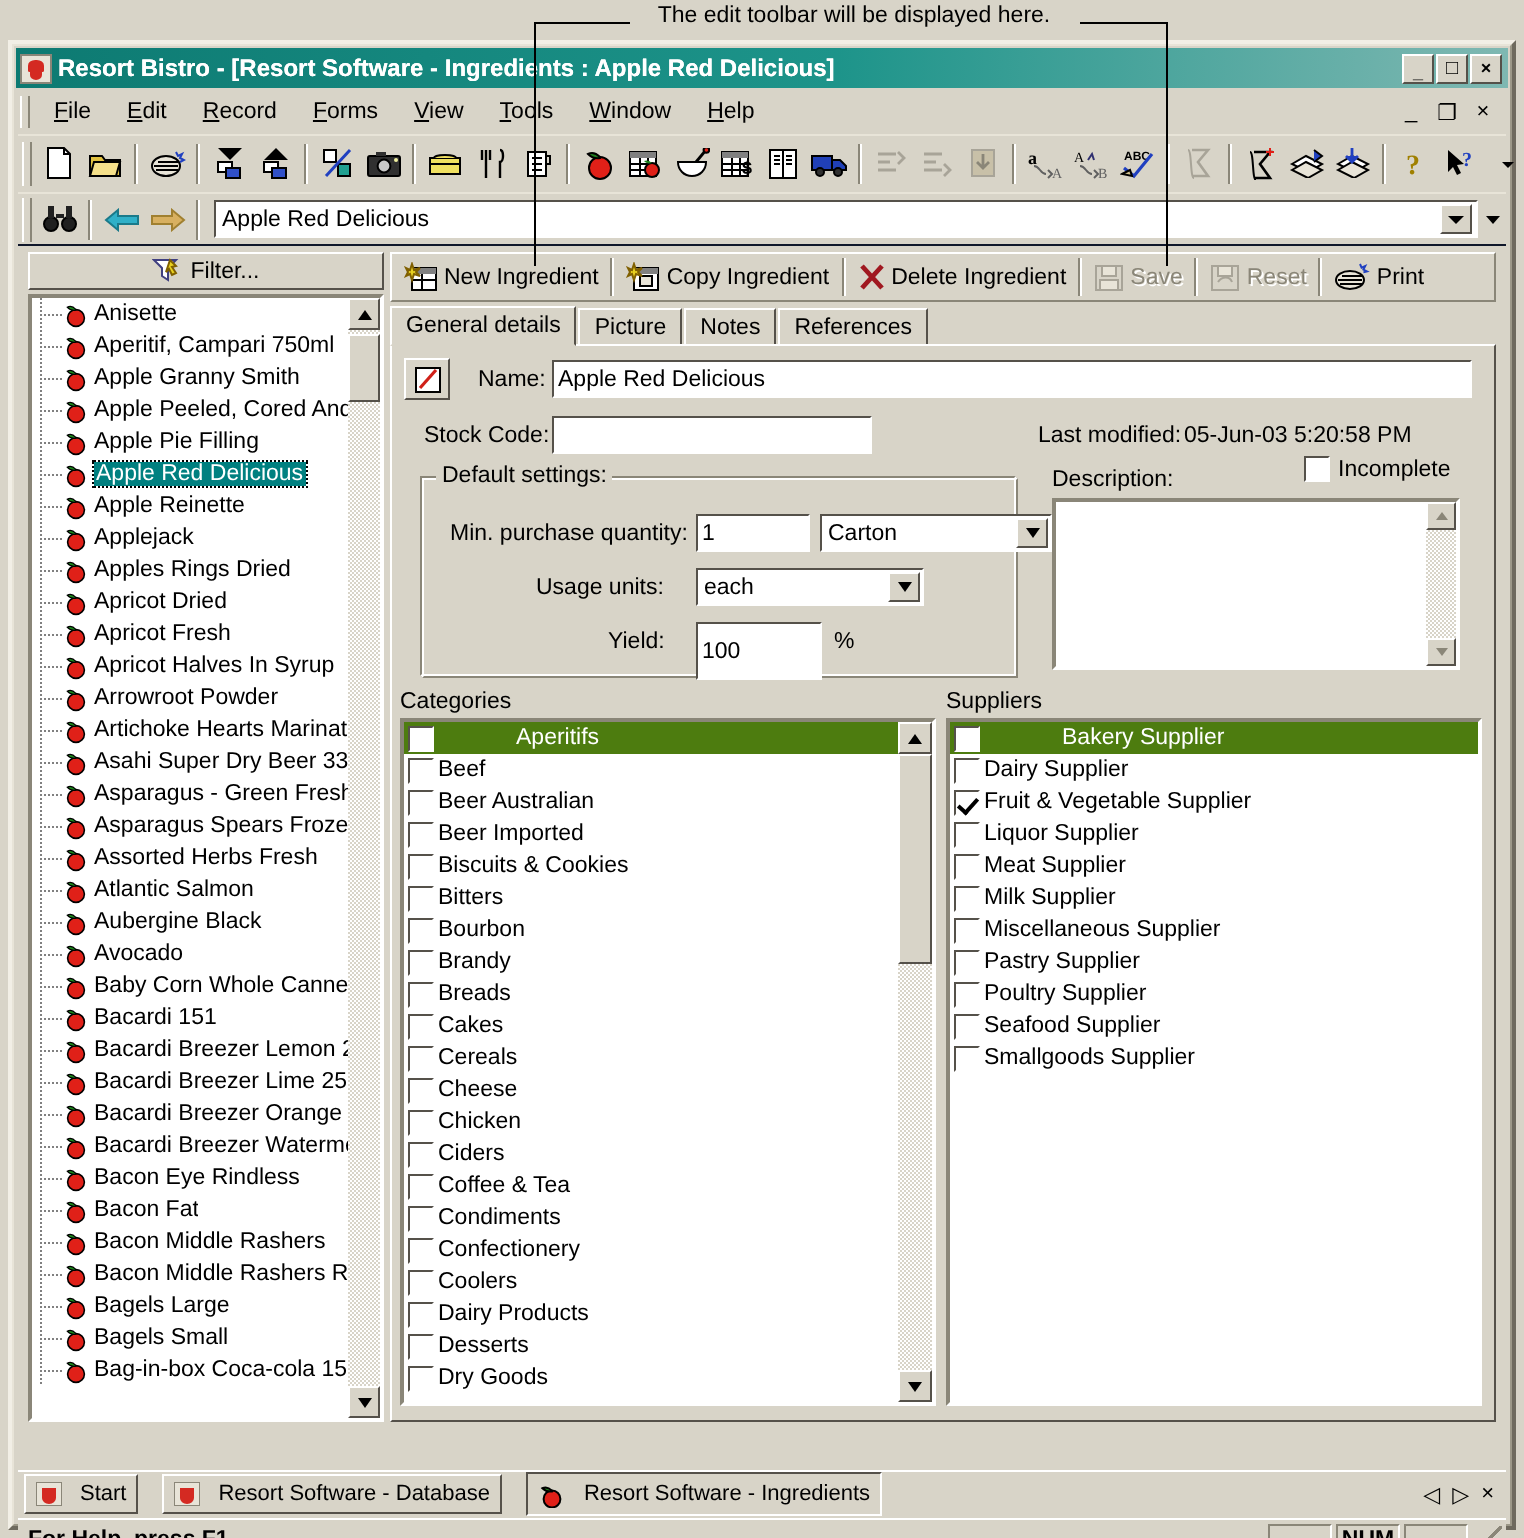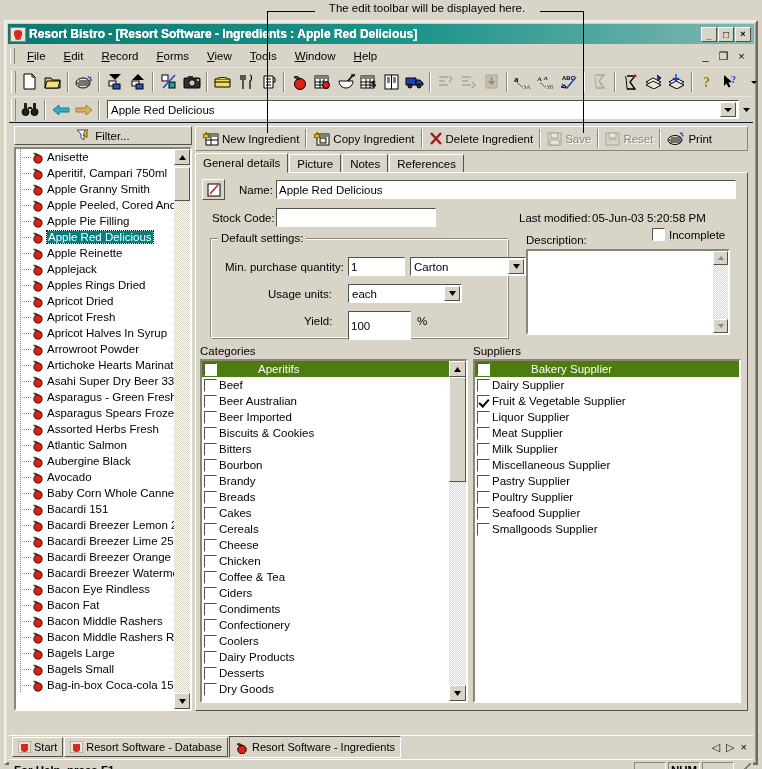--- a/index.html
+++ b/index.html
@@ -450,27 +450,27 @@
   .win-taskbar {
     position: absolute; left: 3px; top: 713px;
     width: 744px; height: 23px;
     background: #d8d4c8;
     border-top: 1px solid #ffffff;
     display: flex; align-items: center;
     padding-left: 3px;
   }
   .task-btn {
     height: 20px;
-    display: flex; align-items: center; gap: 3px;
+    display: flex; align-items: center; gap: 9px;
     padding: 0 5px;
     font-size: 11px;
     background: #d8d4c8;
     border: 1px solid;
     border-color: #ffffff #55514a #55514a #ffffff;
-    margin-right: 1px;
+    margin-right: 12px;
     white-space: nowrap;
   }
   .task-btn.active {
     border-color: #55514a #ffffff #ffffff #55514a;
     height: 22px;
   }
   .task-right { margin-left: auto; display:flex; gap:6px; padding-right:6px; font-size:11px; }
 
   
   .statusbar {
@@ -1291,25 +1291,25 @@
                 <div class="lb-item">
                   <span class="chk"></span>
                   <span>Cheese</span>
                 </div>
                 <div class="lb-item">
                   <span class="chk"></span>
                   <span>Chicken</span>
                 </div>
                 <div class="lb-item">
                   <span class="chk"></span>
+                  <span>Ciders</span>
+                </div>
+                <div class="lb-item">
+                  <span class="chk"></span>
                   <span>Coffee &amp; Tea</span>
-                </div>
-                <div class="lb-item">
-                  <span class="chk"></span>
-                  <span>Ciders</span>
                 </div>
                 <div class="lb-item">
                   <span class="chk"></span>
                   <span>Condiments</span>
                 </div>
                 <div class="lb-item">
                   <span class="chk"></span>
                   <span>Confectionery</span>
                 </div>
                 <div class="lb-item">

